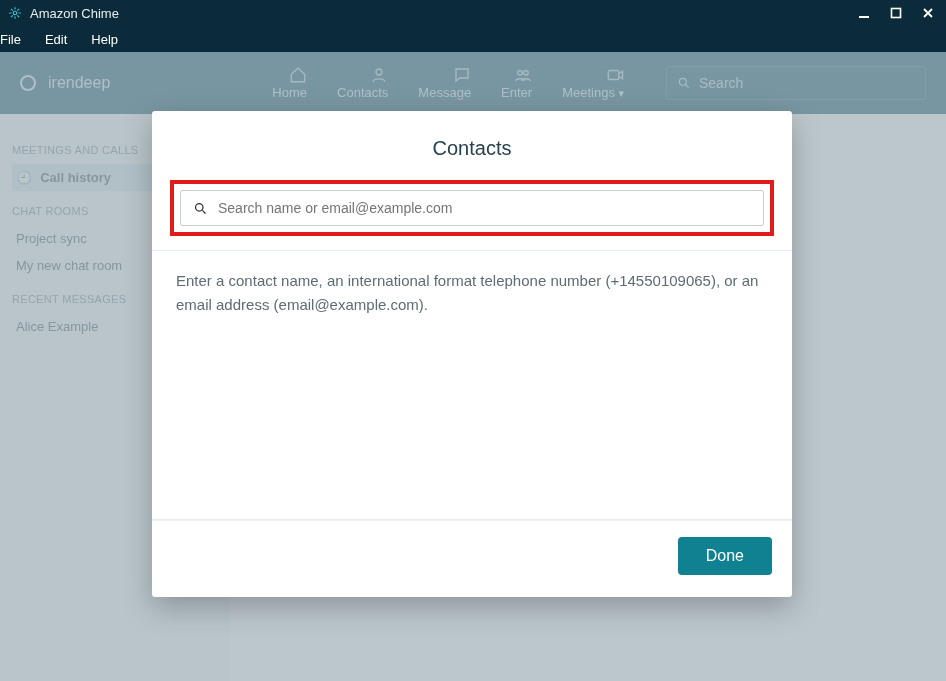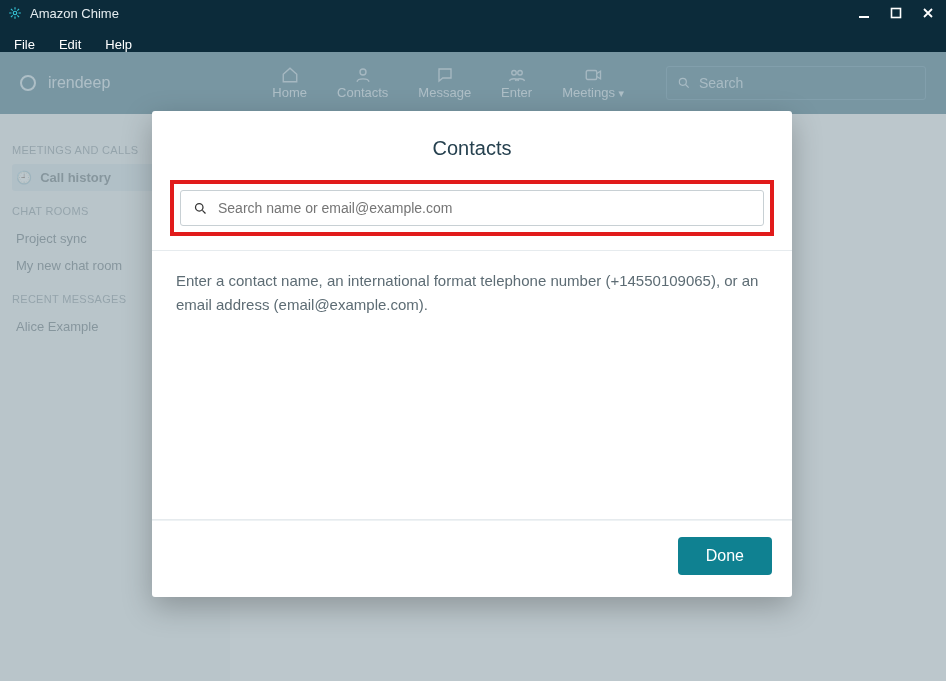--- a/index.html
+++ b/index.html
@@ -20,42 +20,42 @@
     }
     .titlebar .title { flex: 1; }
     .winctl { display: flex; gap: 14px; align-items: center; }
     .winctl span { width: 18px; text-align: center; cursor: pointer; font-size: 14px; line-height: 14px; }
 
     .menubar {
       height: 26px;
       background: #0c2b3a;
       color: #fff;
       display: flex;
-      align-items: flex-end;
+      align-items: center;
       gap: 24px;
-      padding-left: 14px;
+      padding-left: 0;
       font-size: 13px;
     }
     .menubar span { cursor: pointer; }
 
     .main { position: relative; height: calc(681px - 52px); }
 
     .toolbar {
       height: 62px;
       background: #1d5a74;
       display: flex;
       align-items: center;
       padding: 0 20px;
       color: #cfe3ec;
       gap: 12px;
     }
     .presence { width:16px; height:16px; border:2px solid #cfe3ec; border-radius:50%; }
     .user { font-size: 16px; margin-right: auto; }
     .nav { display: flex; gap: 30px; margin-right: 30px; }
-    .nav .item { display:flex; flex-direction:column; align-items:center; font-size:13px; gap:1px; cursor:pointer; }
+    .nav .item { display:flex; flex-direction:column; align-items:flex-end; font-size:13px; gap:1px; cursor:pointer; }
     .nav .item .icn { width:18px; height:18px; display:flex; align-items:center; justify-content:center; opacity:.85; }
     .searchbox {
       width: 260px; height: 34px; border:1px solid #3d7b94; border-radius:3px;
       display:flex; align-items:center; padding:0 10px; color:#bcd7e2; font-size:14px; gap:8px;
     }
 
     .content { display:flex; height: calc(100% - 62px); }
     .sidebar { width: 230px; background:#f5f7f8; padding:16px 12px; font-size:13px; color:#4b5b63; }
     .sidebar .sec { font-size:11px; letter-spacing:.3px; color:#7b8a92; margin: 14px 0 8px; }
     .sidebar .row { padding:6px 4px; display:flex; align-items:center; gap:8px; cursor:pointer; border-radius:3px;}

